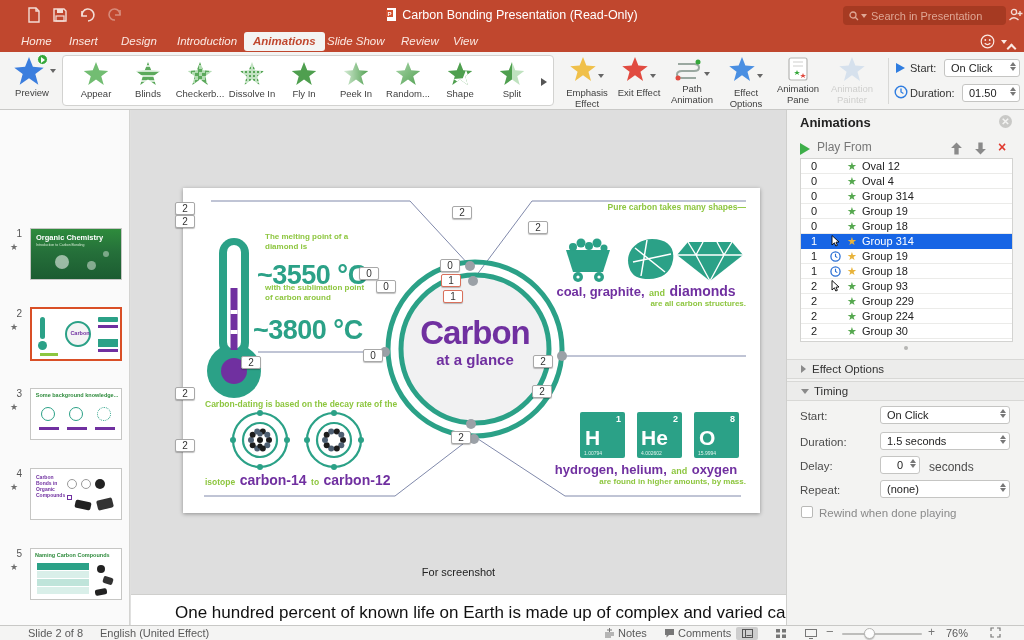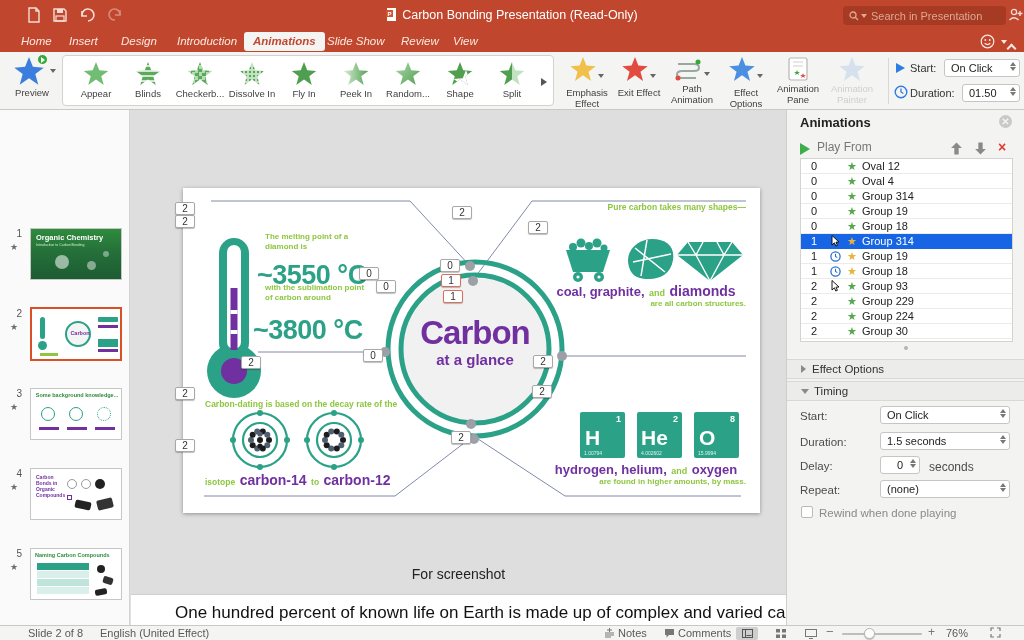--- a/index.html
+++ b/index.html
@@ -83,21 +83,21 @@
          box-shadow:0 1px 4px rgba(0,0,0,.35);}
   .slide-abs{position:absolute;}
   .grn{color:#8dc63f;font-weight:bold;}
   .teal-big{color:#2ba187;font-weight:bold;font-size:27px;letter-spacing:-.5px;margin-top:10px;}
   .ppl{color:#7030a0;font-weight:bold;}
   .badge{position:absolute;width:20px;height:13px;background:#fff;border:1px solid #a8a8a8;
          border-radius:2px;font-size:10px;line-height:12px;text-align:center;color:#333;
          box-shadow:0 1px 1px rgba(0,0,0,.25);}
   .badge.sel{border-color:#d9705b;}
   .canvas-caption{position:absolute;left:131px;top:566px;width:655px;text-align:center;
-                  font-size:14px;color:#222;}
+                  font-size:11px;color:#222;}
   .notesstrip{position:absolute;left:131px;top:594px;width:655px;height:31px;background:#fff;
               border-top:1px solid #cfcfcd;overflow:hidden;}
   .notesstrip .ntext{position:absolute;left:44px;top:8px;font-size:17px;color:#111;white-space:nowrap;}
 
   
   .animpane{position:absolute;left:786px;top:110px;width:238px;height:515px;background:#f3f3f2;
             border-left:1px solid #cfcfcd;}
   .ap-title{position:absolute;left:13px;top:5px;font-size:13px;font-weight:bold;color:#222;}
   .ap-close{position:absolute;right:12px;top:5px;width:13px;height:13px;border-radius:50%;
             background:#c9c9c7;color:#f3f3f2;font-size:10px;line-height:13px;text-align:center;font-weight:bold;}

